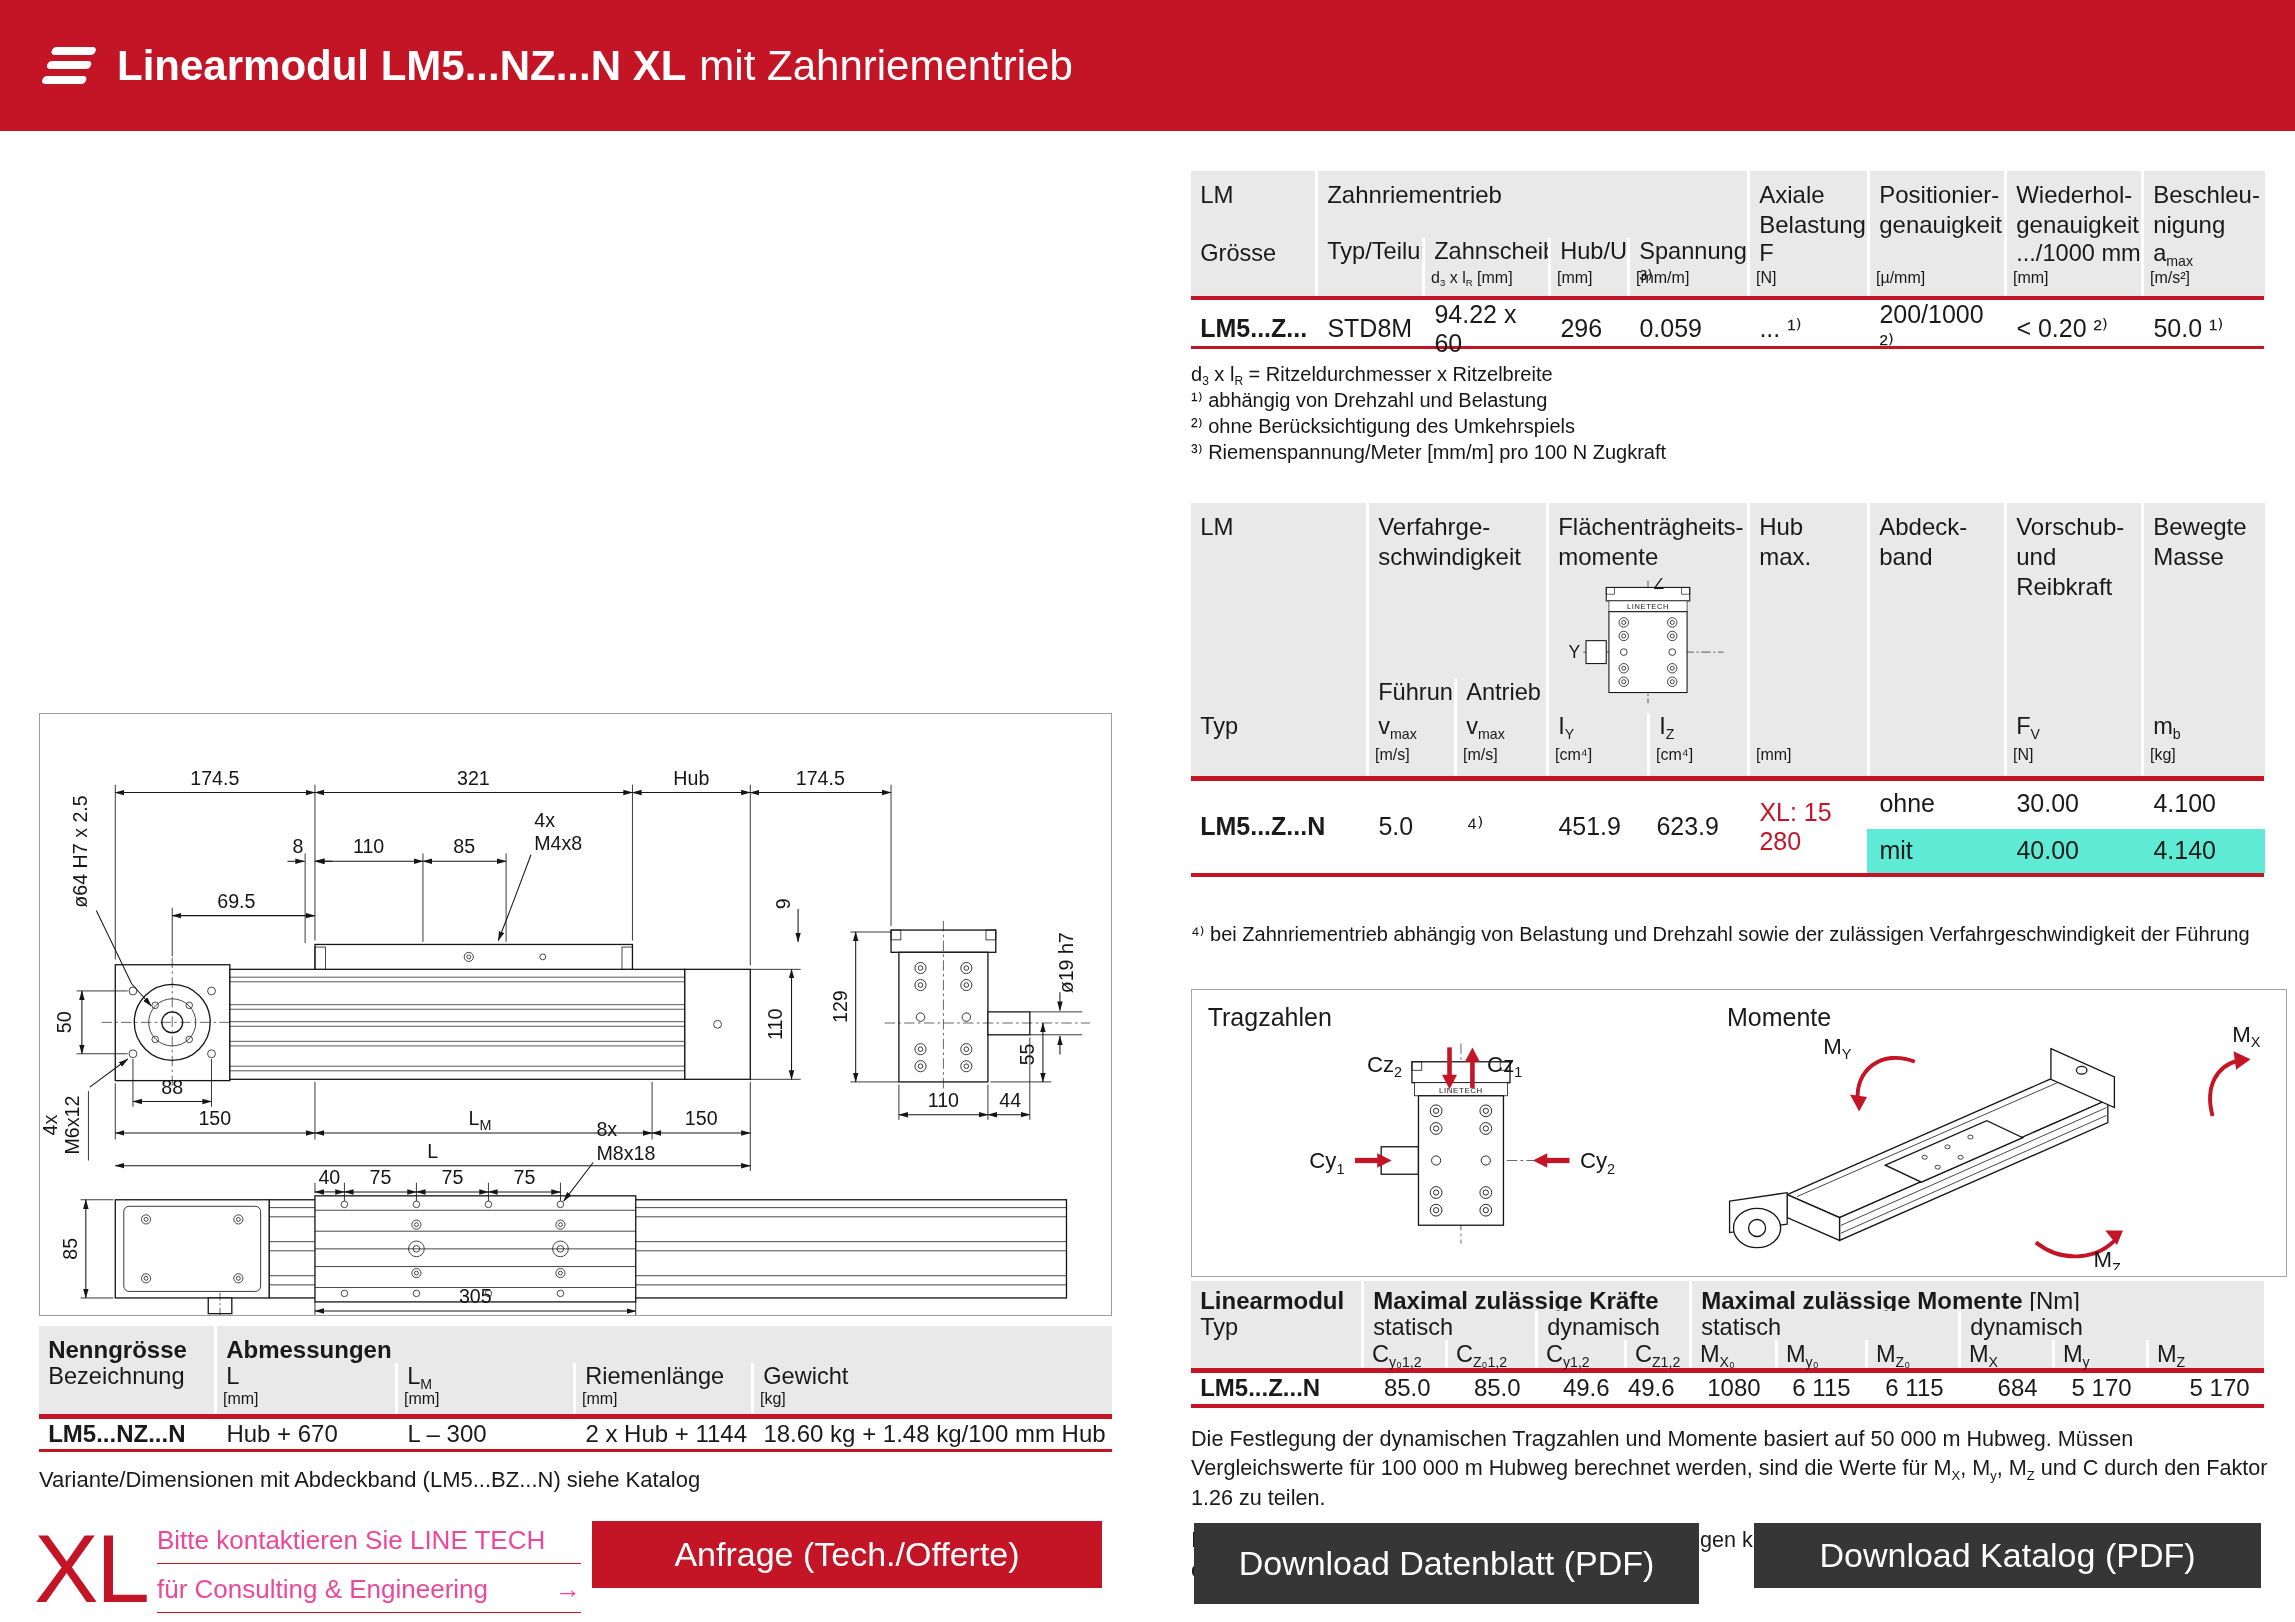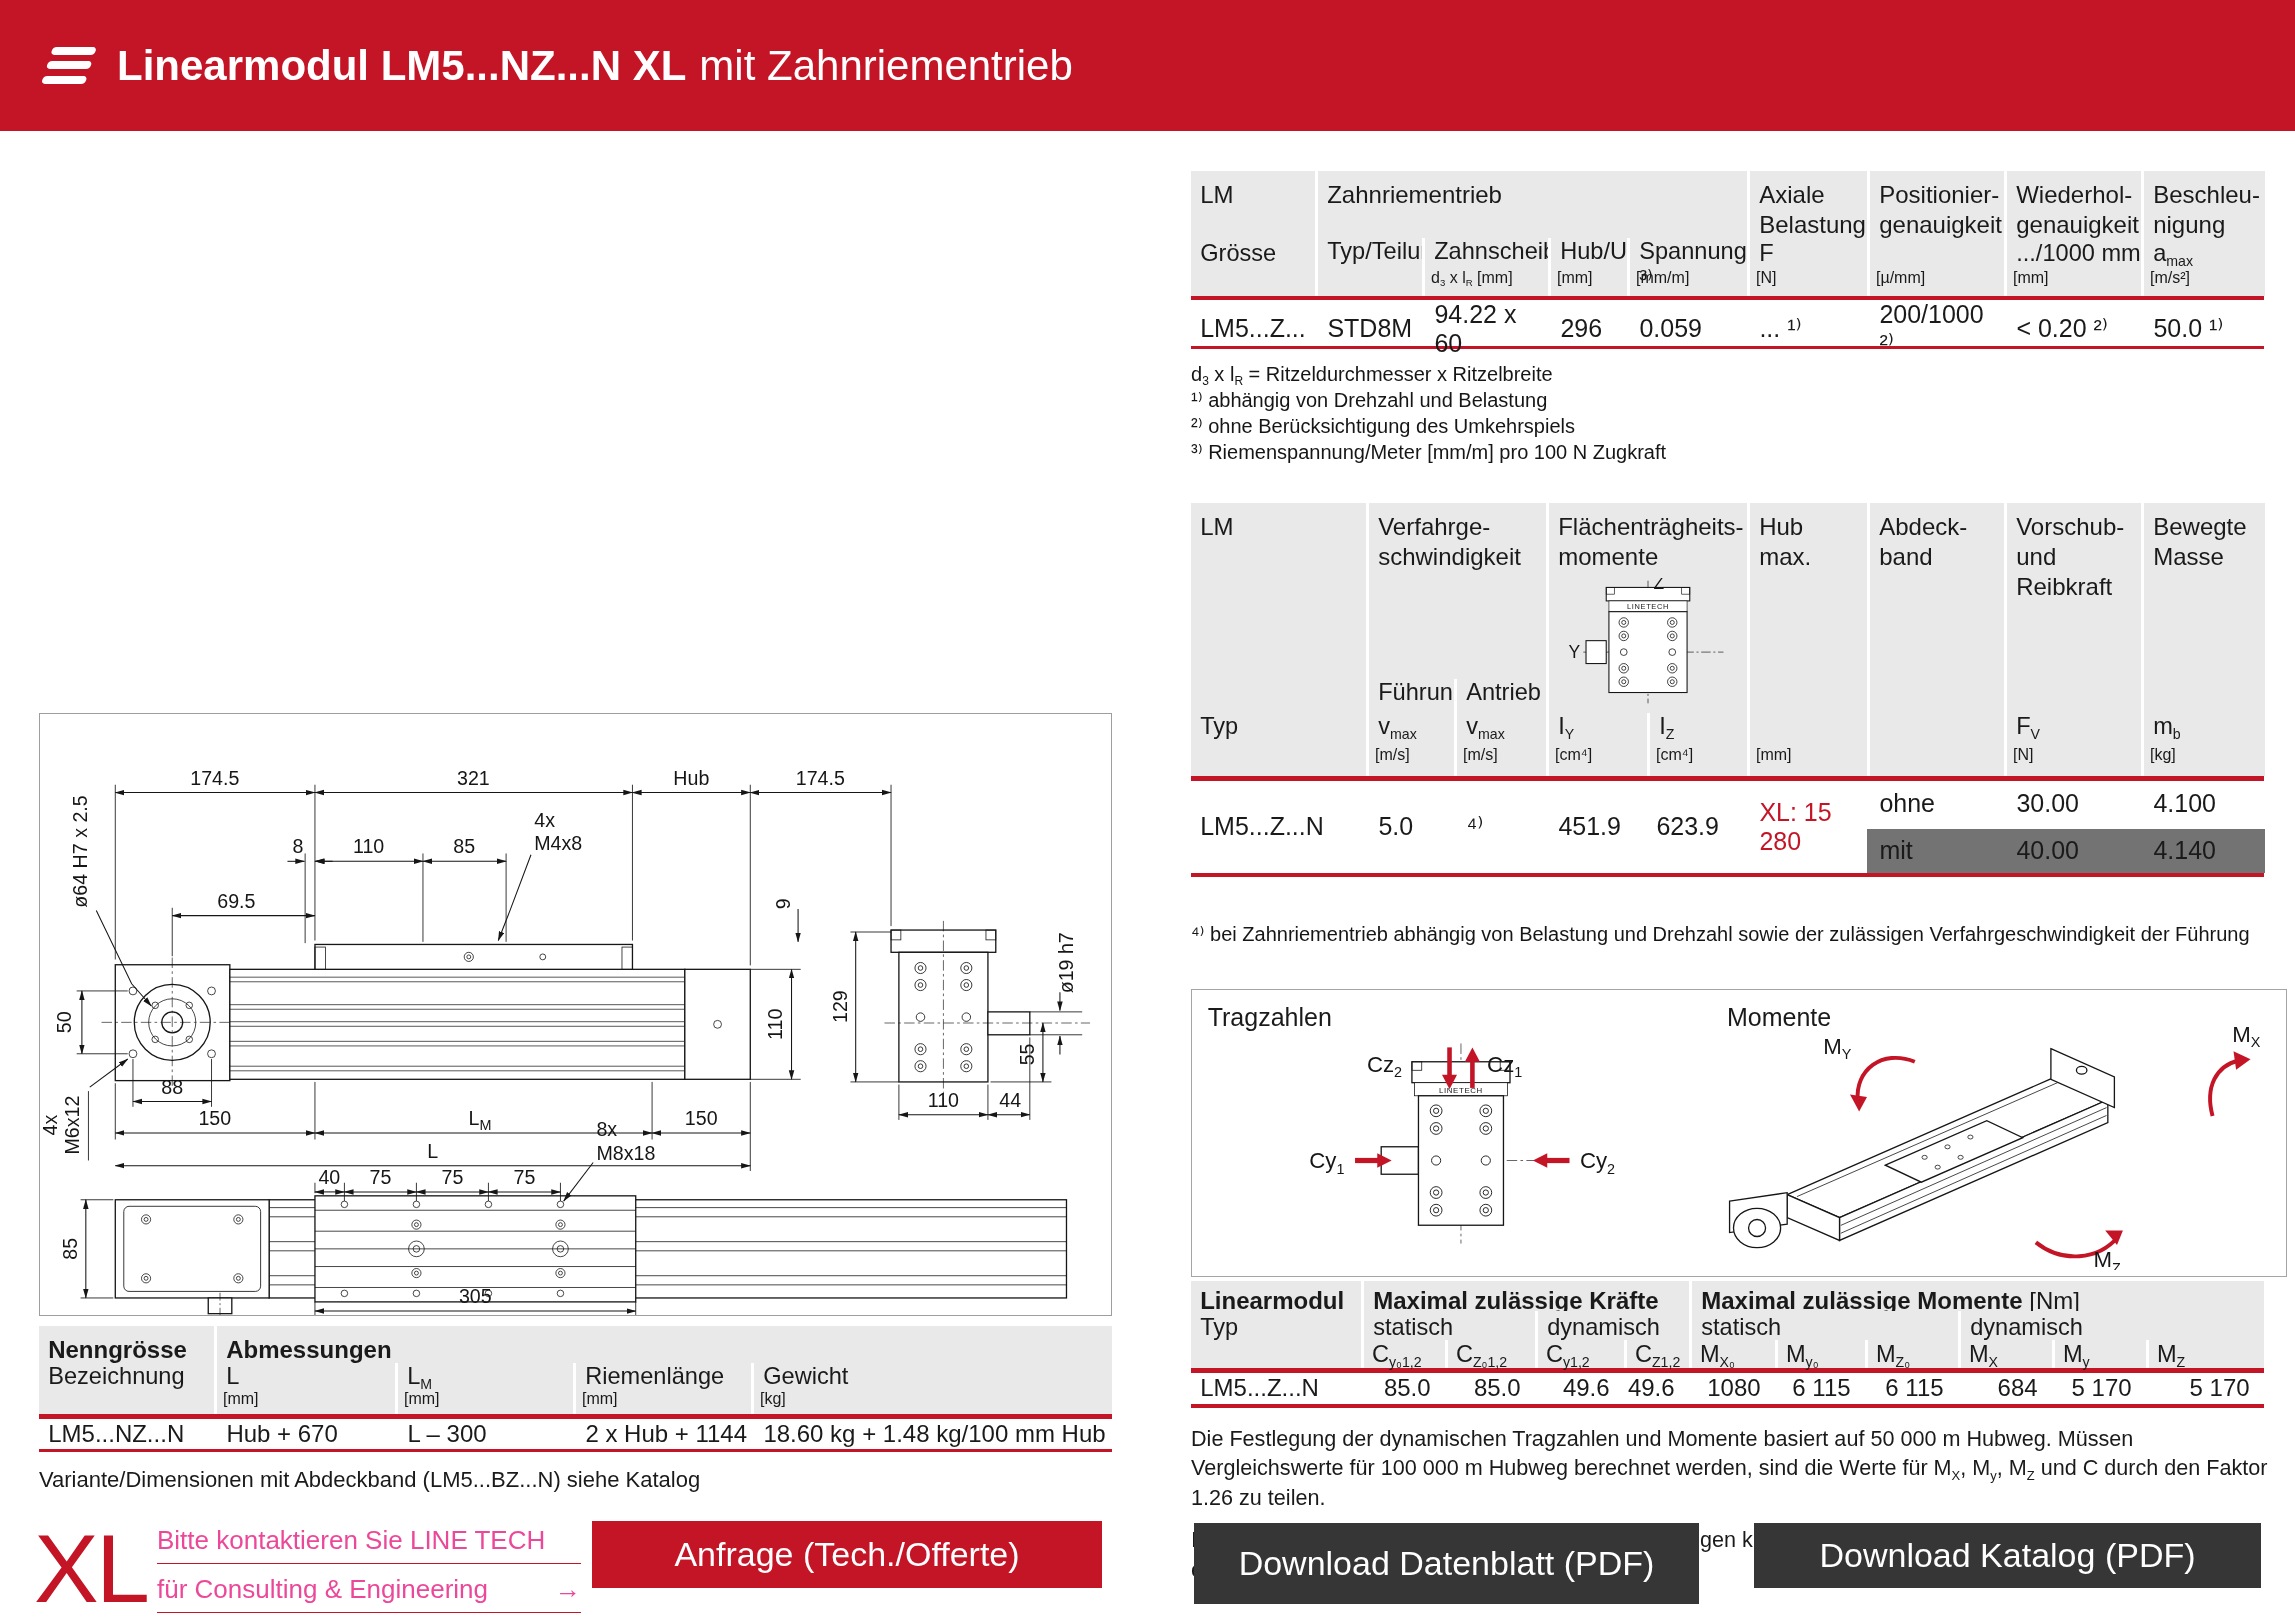--- a/index.html
+++ b/index.html
@@ -28,24 +28,24 @@
   .ht  { font-size:24px; line-height:1.25; padding:8.5px 0 0 9.2px; }
   .hs  { font-size:23.6px; padding-left:9.2px; }
   .hu  { font-size:16px; padding-left:6px; }
   .push { margin-top:auto; }
   .slotA { height:29px; } .slotB { height:27.5px; }
   .slot52 { height:34px; } .slot50 { height:33px; } .slot46 { height:30px; }
   .redrule { height:4.6px; background:#c41527; }
   .redrule.thin { height:3.9px; }
   .tbody { display:grid; background:#fff; }
   .cell { font-size:25px; display:flex; align-items:center; padding-left:12.4px; }
-  .cell.first { padding-left:9.2px; font-weight:400; }
+  .cell.first { padding-left:9.2px; font-weight:700; }
   .num { justify-content:flex-end; padding-left:0; padding-right:14.4px; }
   .red { color:#c41527; }
-  .alt { background:#737373; border-top:2.6px solid #fff; }
+  .alt { background:#5eead4; border-top:2.6px solid #fff; }
 
   #t1 .thead { grid-template-columns:124px 107px 126px 79px 120px 120px 137px 137px 124px;
                grid-template-rows:67px 58px; height:124px; }
   #t1 .tbody { grid-template-columns:124px 107px 126px 79px 120px 120px 137px 137px 124px; height:46px; }
 
   #t2 .thead { grid-template-columns:175px 88px 92px 98px 103px 120px 137px 137px 124px; height:273px; }
   #t2 .group { background:#fff; display:flex; flex-direction:column; }
   #t2 .group .ht { background:#e9e9e9; }
   #t2 .group .fill { flex:1; background:#e9e9e9; }
   #t2 .inner { display:grid; }

